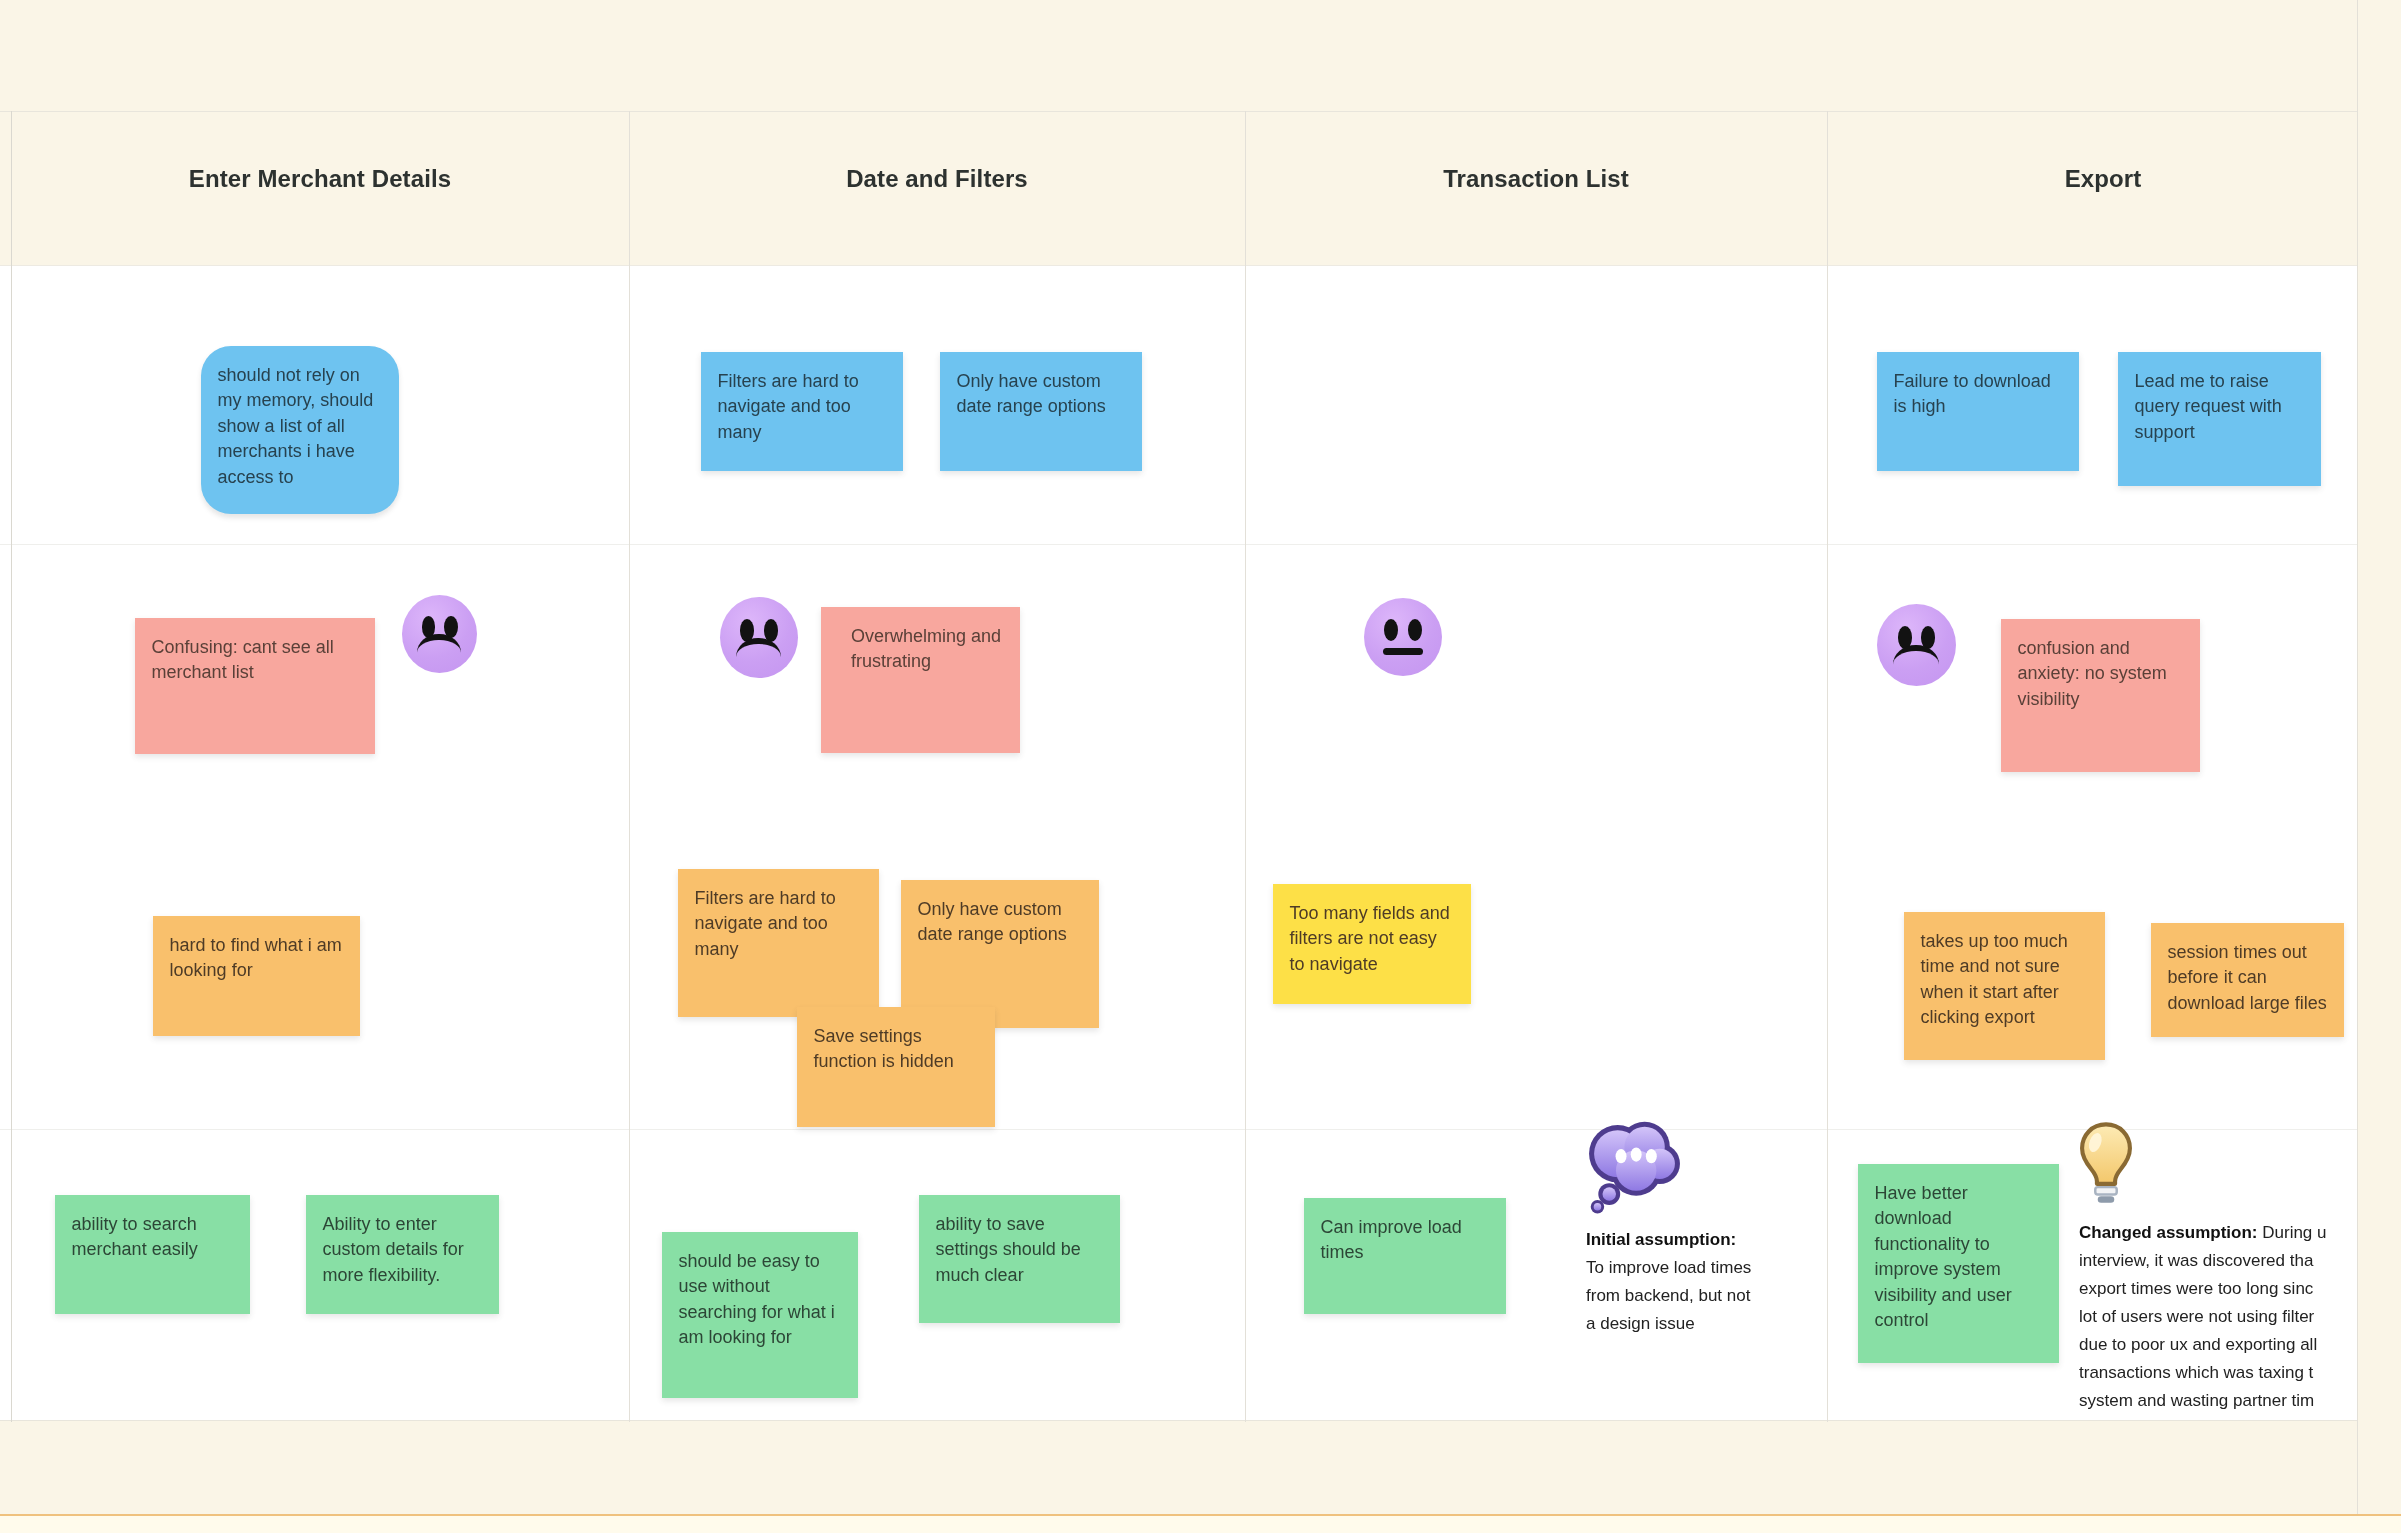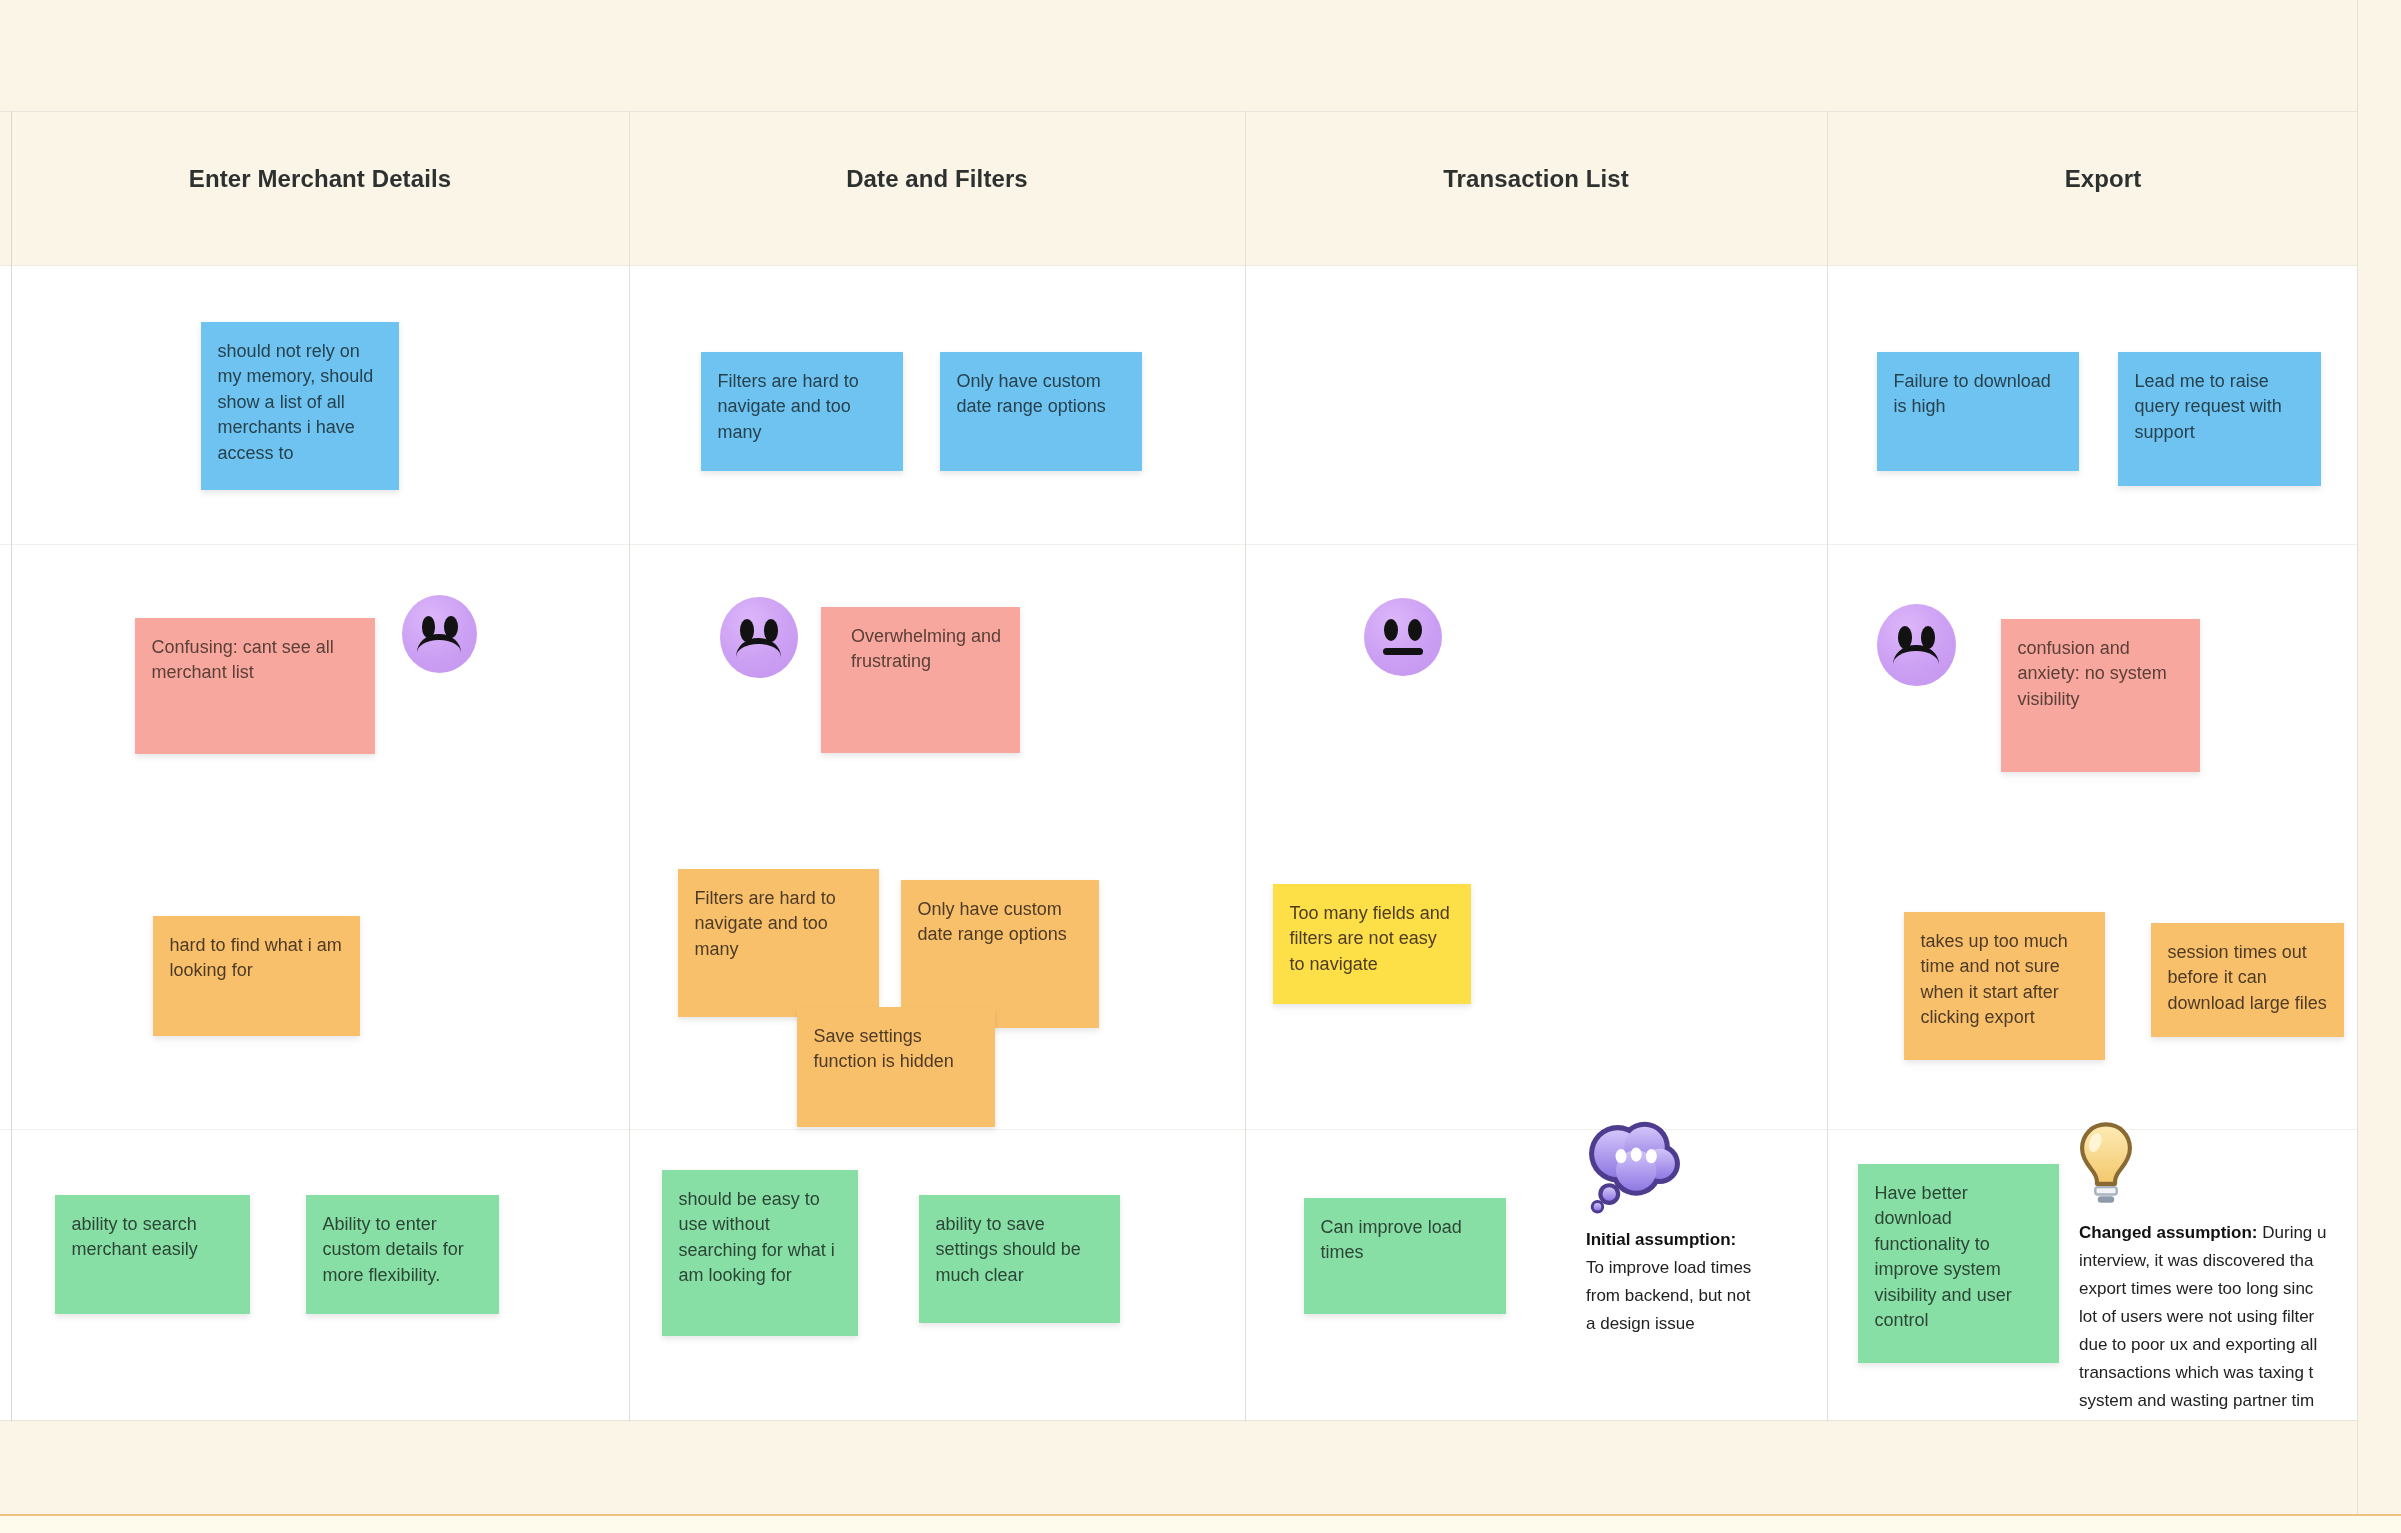--- a/index.html
+++ b/index.html
@@ -58,41 +58,41 @@
   <div class="vline" style="left:11px; top:111px; height:1311px; background:#DAD8D0;"></div>
   <div class="vline" style="left:629px; top:111px; height:1311px;"></div>
   <div class="vline" style="left:1245px; top:111px; height:1311px;"></div>
   <div class="vline" style="left:1827px; top:111px; height:1311px;"></div>
 
   <div class="col-header" style="left:320px;">Enter Merchant Details</div>
   <div class="col-header" style="left:937px;">Date and Filters</div>
   <div class="col-header" style="left:1536px;">Transaction List</div>
   <div class="col-header" style="left:2103px;">Export</div>
 
-  <div class="note" data-color="blue" style="left: 201px; top: 322px; width: 198px; height: 168px; background: rgb(110, 195, 240);">should not rely on my memory, should show a list of all merchants i have access to</div>
+  <div class="note" data-color="blue" style="left: 201px; top: 346px; width: 198px; height: 168px; background: rgb(110, 195, 240); border-radius: 30px;">should not rely on my memory, should show a list of all merchants i have access to</div>
   <div class="note" data-color="blue" style="left: 701px; top: 352px; width: 202px; height: 119px; background: rgb(110, 195, 240);">Filters are hard to navigate and too many</div>
   <div class="note" data-color="blue" style="left: 940px; top: 352px; width: 202px; height: 119px; background: rgb(110, 195, 240);">Only have custom date range options</div>
   <div class="note" data-color="blue" style="left: 1877px; top: 352px; width: 202px; height: 119px; background: rgb(110, 195, 240);">Failure to download is high</div>
   <div class="note" data-color="blue" style="left: 2118px; top: 352px; width: 203px; height: 134px; background: rgb(110, 195, 240);">Lead me to raise query request with support</div>
 
   <div class="note" data-color="pink" style="left: 135px; top: 618px; width: 240px; height: 136px; background: rgb(248, 167, 158);">Confusing: cant see all merchant list</div>
   <div class="note" data-color="pink" style="left: 821px; top: 607px; width: 199px; height: 146px; background: rgb(248, 167, 158); padding-left: 30px;">Overwhelming and frustrating</div>
   <div class="note" data-color="pink" style="left: 2001px; top: 619px; width: 199px; height: 153px; background: rgb(248, 167, 158);">confusion and anxiety: no system visibility</div>
 
   <div class="note" data-color="orange" style="left: 153px; top: 916px; width: 207px; height: 120px; background: rgb(249, 192, 108);">hard to find what i am looking for</div>
   <div class="note" data-color="orange" style="left: 678px; top: 869px; width: 201px; height: 148px; background: rgb(249, 192, 108);">Filters are hard to navigate and too many</div>
   <div class="note" data-color="orange" style="left: 901px; top: 880px; width: 198px; height: 148px; background: rgb(249, 192, 108);">Only have custom date range options</div>
   <div class="note" data-color="orange" style="left: 797px; top: 1007px; width: 198px; height: 120px; background: rgb(249, 192, 108);">Save settings function is hidden</div>
   <div class="note" data-color="orange" style="left: 1273px; top: 884px; width: 198px; height: 120px; background: #fde047;">Too many fields and filters are not easy to navigate</div>
   <div class="note" data-color="orange" style="left: 1904px; top: 912px; width: 201px; height: 148px; background: rgb(249, 192, 108);">takes up too much time and not sure when it start after clicking export</div>
   <div class="note" data-color="orange" style="left: 2151px; top: 923px; width: 193px; height: 114px; background: rgb(249, 192, 108);">session times out before it can download large files</div>
 
   <div class="note" data-color="green" style="left: 55px; top: 1195px; width: 195px; height: 119px; background: rgb(136, 223, 165);">ability to search merchant easily</div>
   <div class="note" data-color="green" style="left: 306px; top: 1195px; width: 193px; height: 119px; background: rgb(136, 223, 165);">Ability to enter custom details for more flexibility.</div>
-  <div class="note" data-color="green" style="left: 662px; top: 1170px; width: 196px; height: 166px; background: rgb(136, 223, 165);">should be easy to use without searching for what i am looking for</div>
+  <div class="note" data-color="green" style="left: 662px; top: 1232px; width: 196px; height: 166px; background: rgb(136, 223, 165);">should be easy to use without searching for what i am looking for</div>
   <div class="note" data-color="green" style="left: 919px; top: 1195px; width: 201px; height: 128px; background: rgb(136, 223, 165);">ability to save settings should be much clear</div>
   <div class="note" data-color="green" style="left: 1304px; top: 1198px; width: 202px; height: 116px; background: rgb(136, 223, 165);">Can improve load times</div>
   <div class="note" data-color="green" style="left: 1858px; top: 1164px; width: 201px; height: 199px; background: rgb(136, 223, 165);">Have better download functionality to improve system visibility and user control</div>
 
   <div class="emoji" style="left:402px; top:595px; width:75px; height:78px;">
     <div class="eye eye-l"></div>
     <div class="eye eye-r"></div>
     <div class="mouth-sad"></div>
   </div>
   <div class="emoji" style="left:720px; top:597px; width:78px; height:81px;">

